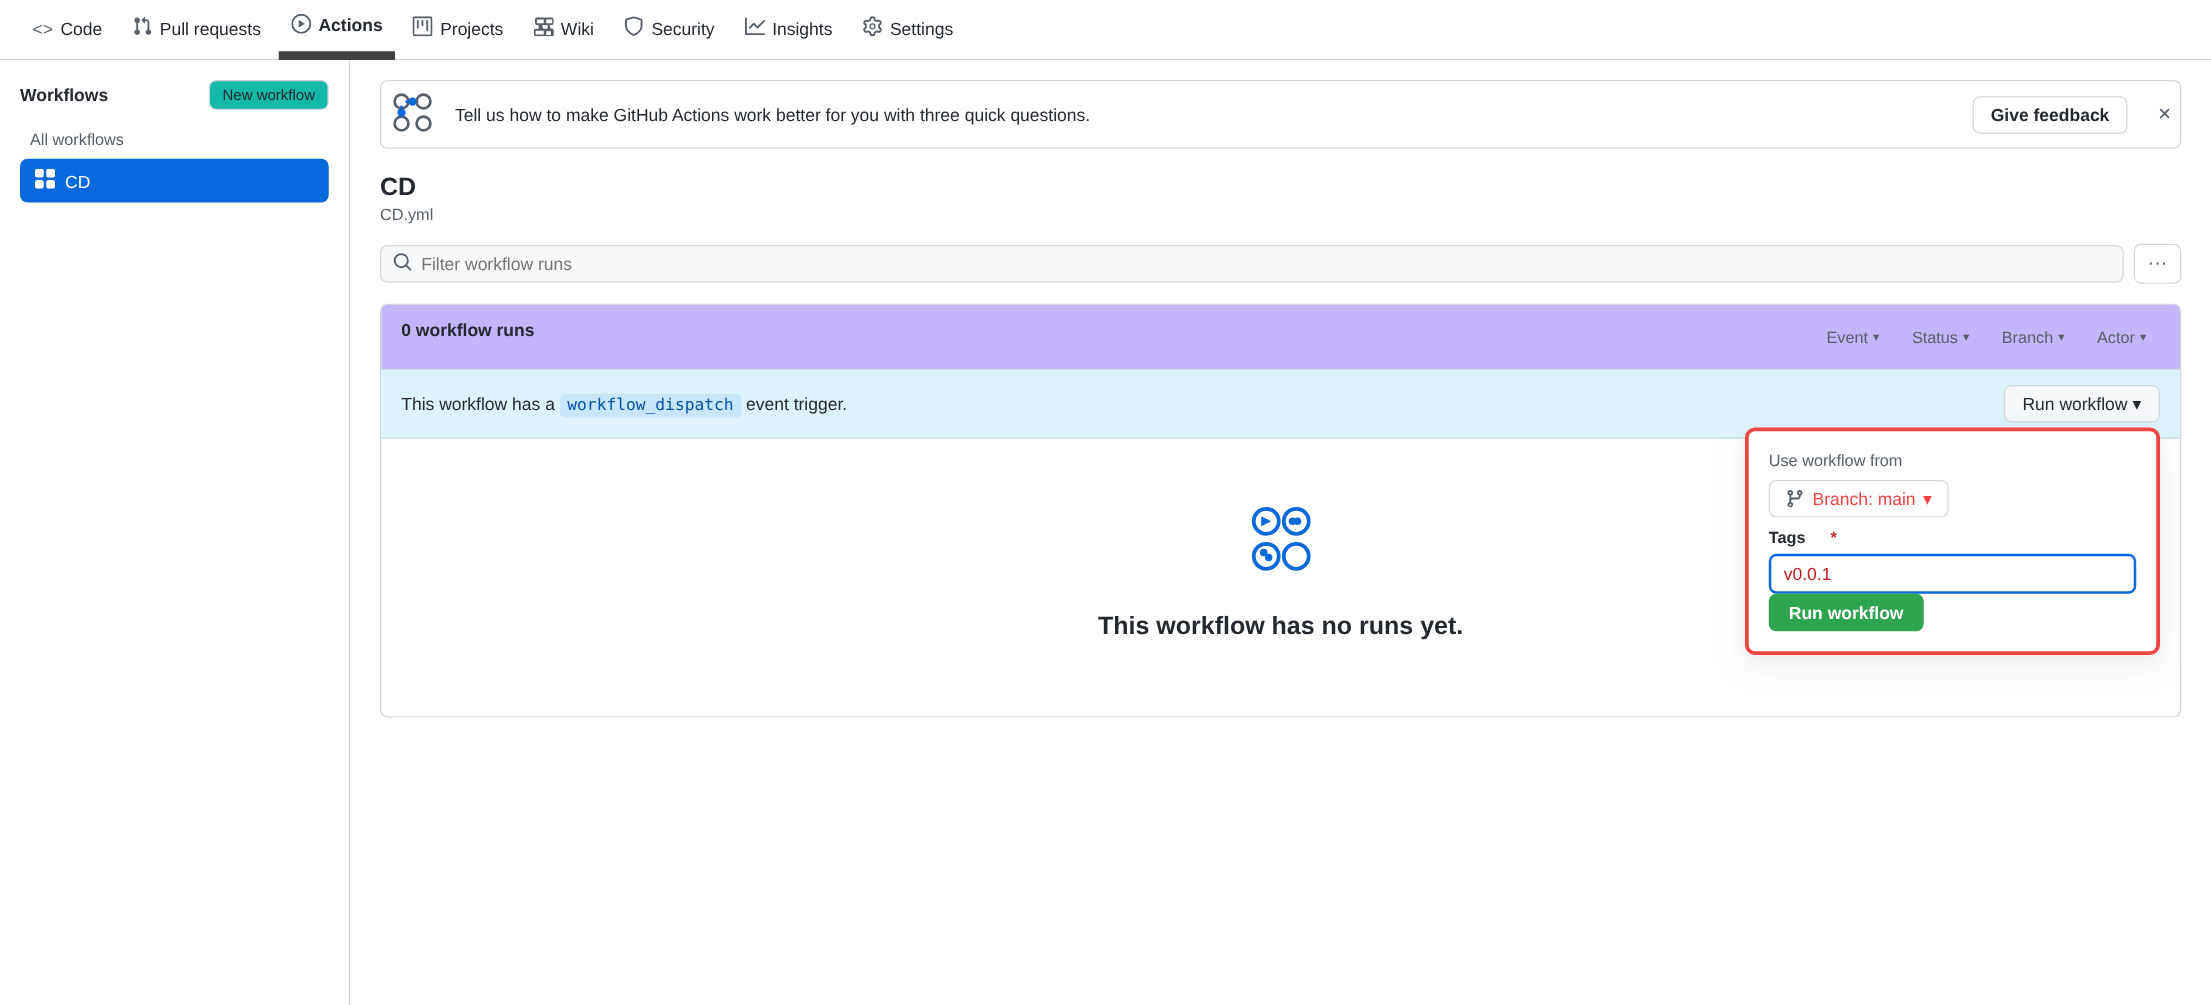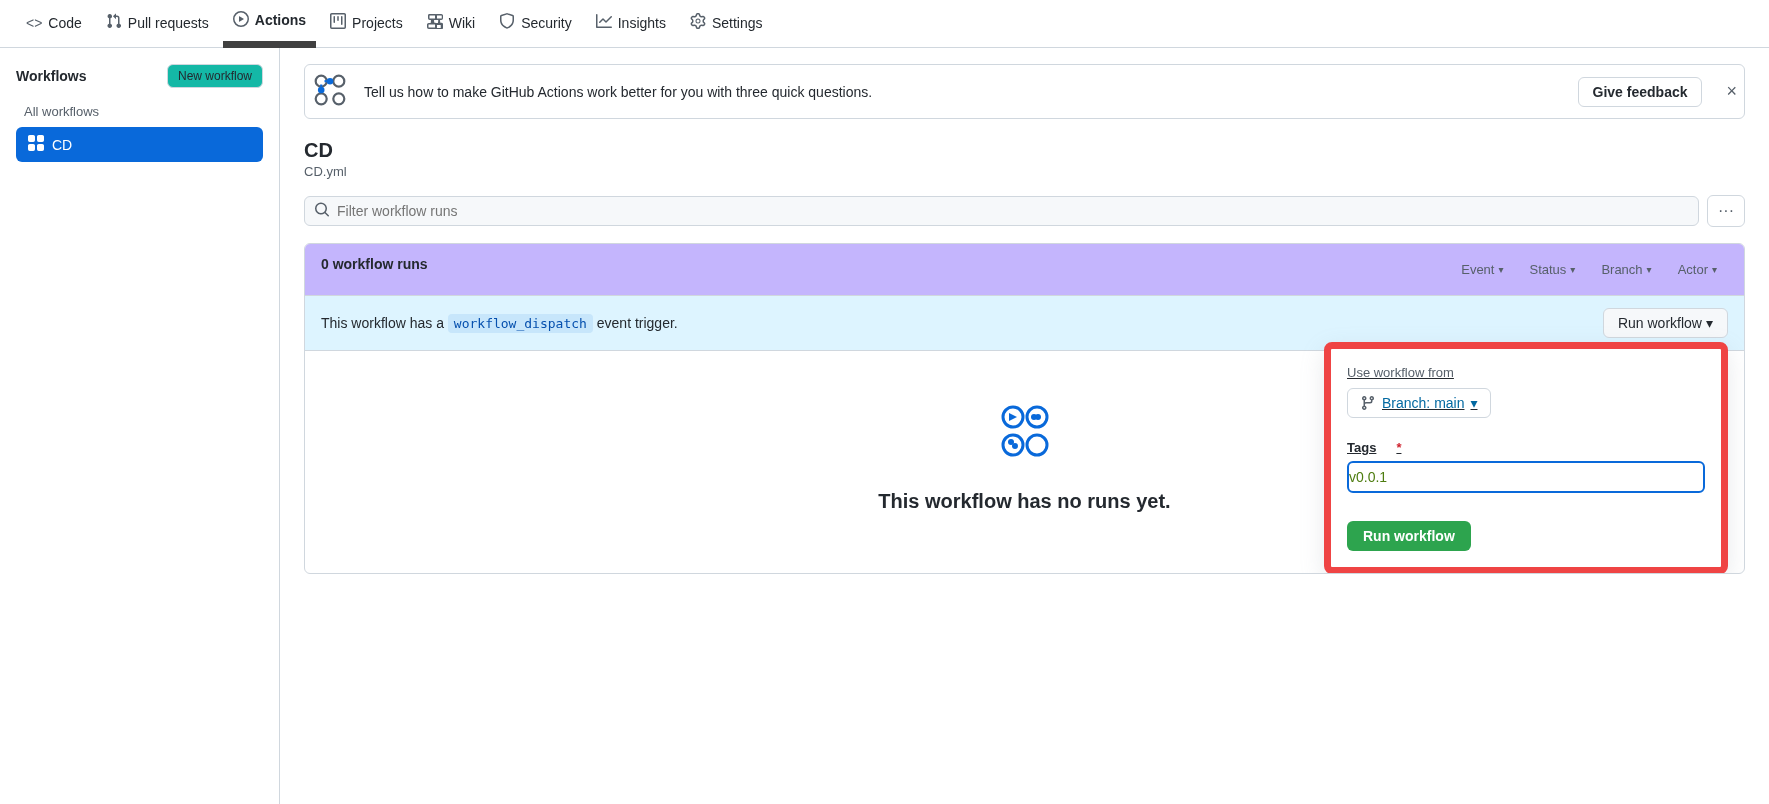--- a/index.html
+++ b/index.html
@@ -272,68 +272,67 @@
     }
 
     
     .popup-container {
       position: relative;
     }
     .run-workflow-popup {
       position: absolute;
       right: 0;
       top: calc(100% + 4px);
-      width: 404px;
+      width: 332px;
       background: #fff;
-      border: 7px solid #ef4444;
+      border: 3px solid #ef4444;
       border-radius: 8px;
       box-shadow: 0 8px 24px rgba(140,149,159,0.2);
       padding: 16px;
       z-index: 100;
-      text-decoration: underline;
     }
     .popup-section-label {
       font-size: 13px;
       color: #57606a;
       margin-bottom: 8px;
     }
     .branch-selector {
       display: flex;
       align-items: center;
       gap: 6px;
       padding: 6px 12px;
       border: 1px solid #d0d7de;
       border-radius: 6px;
       background: #fff;
       cursor: pointer;
       font-size: 14px;
-      color: #0369a1;
-      margin-bottom: 22px;
+      color: #ef4444;
+      margin-bottom: 8px;
       width: fit-content;
     }
     .tags-label {
       font-size: 13px;
       font-weight: 600;
       margin-bottom: 6px;
       display: flex;
       align-items: center;
       gap: 20px;
     }
     .required-star {
       color: #cf222e;
     }
     .tags-input {
       width: 100%;
-      padding: 6px 0;
+      padding: 6px 10px;
       border: 2px solid #0969da;
       border-radius: 6px;
       font-size: 14px;
-      color: #4d7c0f;
+      color: #b91c1c;
       outline: none;
-      margin-bottom: 28px;
+      margin-bottom: 0;
     }
     .popup-run-btn {
       padding: 7px 16px;
       background: #2da44e;
       border: none;
       border-radius: 6px;
       color: #fff;
       font-size: 14px;
       font-weight: 600;
       cursor: pointer;

